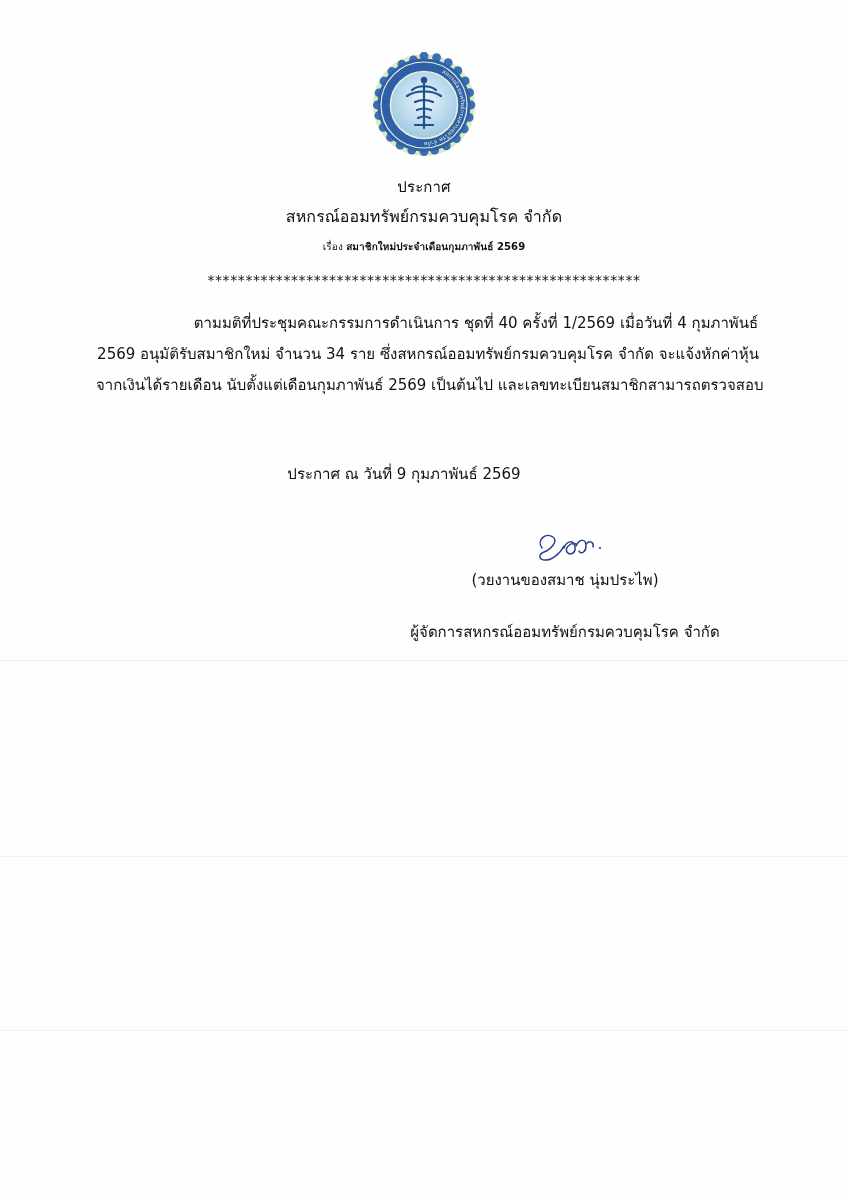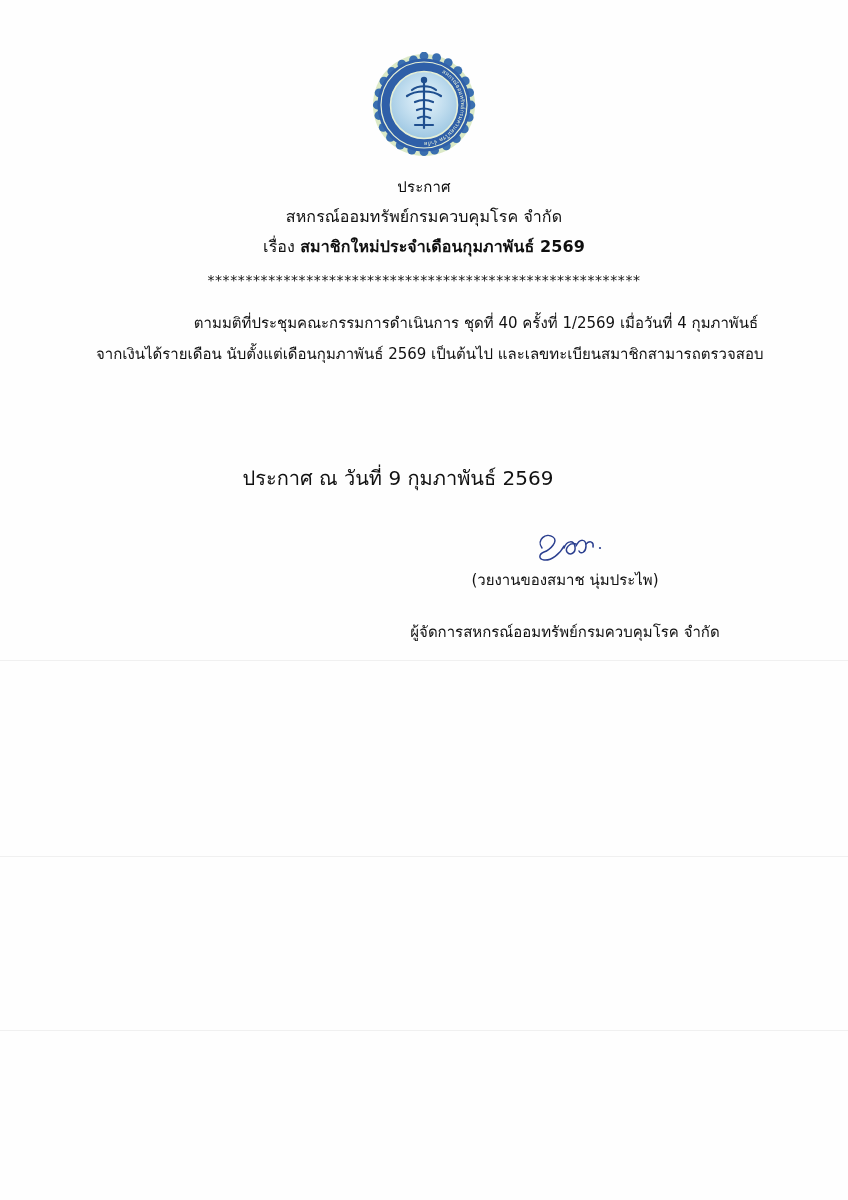--- a/index.html
+++ b/index.html
@@ -50,21 +50,21 @@
     text-align: center;
   }
   .header-line {
     font-size: 15.5px;
     line-height: 30px;
     color: #0f0f0f;
     letter-spacing: 0.1px;
   }
   .header-line.l1 { font-size: 15px; }
   .header-line.l2 { font-size: 16px; }
-  .header-line.l3 { font-size: 16px; }
+  .header-line.l3 { font-size: 10px; }
   .subject-label { font-weight: normal; }
   .subject-value { font-weight: bold; }
 
   .stars {
     position: absolute;
     top: 272px;
     left: 0;
     width: 848px;
     text-align: center;
     font-size: 14px;
@@ -87,24 +87,24 @@
     color: #111;
     white-space: nowrap;
     text-align: center;
   }
   .body-line.indent { padding-left: 96px; }
 
   
   .date-line {
     position: absolute;
     top: 462px;
-    left: 4px;
+    left: 10px;
     width: 788px;
     text-align: center;
-    font-size: 20px;
+    font-size: 15px;
     color: #111;
   }
 
   
   .signature-block {
     position: absolute;
     top: 528px;
     left: 330px;
     width: 470px;
     text-align: center;
@@ -220,20 +220,21 @@
     <div class="header-line l3">
       <span class="subject-label">เรื่อง</span>
       <span class="subject-value">สมาชิกใหม่ประจำเดือนกุมภาพันธ์ 2569</span>
     </div>
   </div>
 
   <div class="stars">*********************************************************</div>
 
   <div class="body-block">
     <div class="body-line indent">ตามมติที่ประชุมคณะกรรมการดำเนินการ  ชุดที่ 40 ครั้งที่ 1/2569 เมื่อวันที่ 4 กุมภาพันธ์</div>
+    <div class="body-line">2569 อนุมัติรับสมาชิกใหม่  จำนวน 34 ราย   ซึ่งสหกรณ์ออมทรัพย์กรมควบคุมโรค จำกัด จะแจ้งหักค่าหุ้น</div>
     <div class="body-line">จากเงินได้รายเดือน นับตั้งแต่เดือนกุมภาพันธ์ 2569 เป็นต้นไป และเลขทะเบียนสมาชิกสามารถตรวจสอบ</div>
   </div>
 
   <div class="date-line">ประกาศ ณ วันที่  9  กุมภาพันธ์  2569</div>
 
   <div class="signature-block">
     <div class="sig-mark">
       <svg width="90" height="38" viewBox="0 0 90 38" aria-hidden="true">
         <g fill="none" stroke="#2b3f8f" stroke-width="1.5" stroke-linecap="round" stroke-linejoin="round">
           <path d="M22 20 C16 12, 26 4, 33 9 C39 13, 30 22, 24 24 C19 26, 18 31, 24 32 C31 33, 40 26, 44 18"></path>

